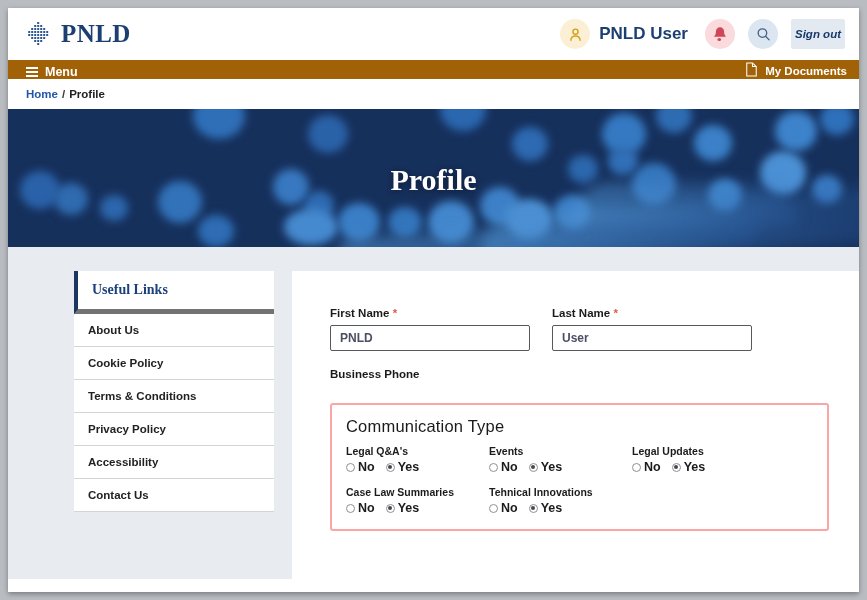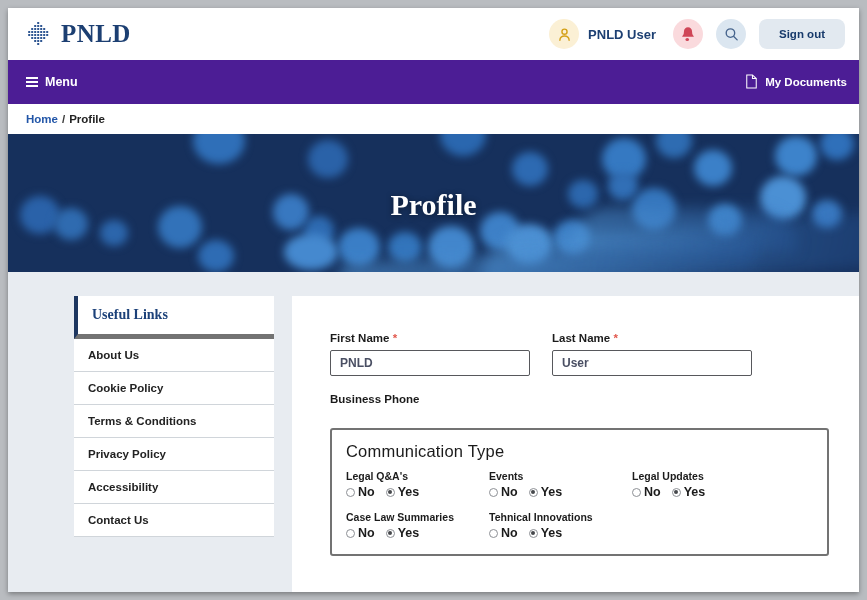--- a/index.html
+++ b/index.html
@@ -50,43 +50,44 @@
   }
   .circ {
     width: 30px; height: 30px;
     border-radius: 50%;
     display: flex; align-items: center; justify-content: center;
   }
   .circ-user { background: #fbf0d5; }
   .circ-bell { background: #fadadd; }
   .circ-search { background: #dbe6f0; }
   .username {
-    font-size: 13px;
+    font-size: 17px;
     font-weight: bold;
     color: #1c3f72;
     margin-left: -4px;
     margin-right: 4px;
   }
   .signout {
     background: #e2e9f0;
     color: #173a6b;
     font-size: 11.5px;
     font-weight: bold;
     border: none;
-    border-radius: 8px;
-    padding: 9px 20px;
+    border-radius: 2px;
+    padding: 9px 4px;
     cursor: pointer;
+    font-style: italic;
   }
 
   
   .navbar {
-    height: 44px;
-    background: #4c1d95;
+    height: 19px;
+    background: #a16207;
     display: flex;
-    align-items: center;
+    align-items: flex-end;
     padding: 0 12px 0 18px;
     color: #ffffff;
   }
   .menu-btn {
     display: flex; align-items: center; gap: 7px;
     font-size: 12.5px; font-weight: bold;
     cursor: pointer; color: #fff;
   }
   .burger { display: inline-flex; flex-direction: column; gap: 2.5px; }
   .burger span { display: block; width: 12px; height: 1.6px; background: #fff; }
@@ -204,21 +205,21 @@
   .finput::placeholder { color: #4a4f63; font-weight: bold; }
   .fstatic {
     font-size: 12px;
     font-weight: bold;
     color: #1b1b1b;
     padding-top: 2px;
   }
 
   
   .commbox {
-    border: 2px solid #737373;
+    border: 2px solid #fca5a5;
     border-radius: 3px;
     padding: 12px 14px 14px 14px;
     margin-top: 8px;
   }
   .comm-title {
     font-size: 16.5px;
     color: #1b1b1b;
     margin-bottom: 9px;
     letter-spacing: .2px;
   }

